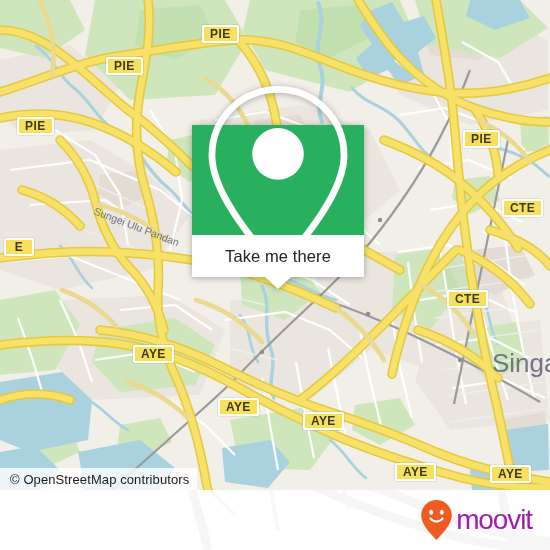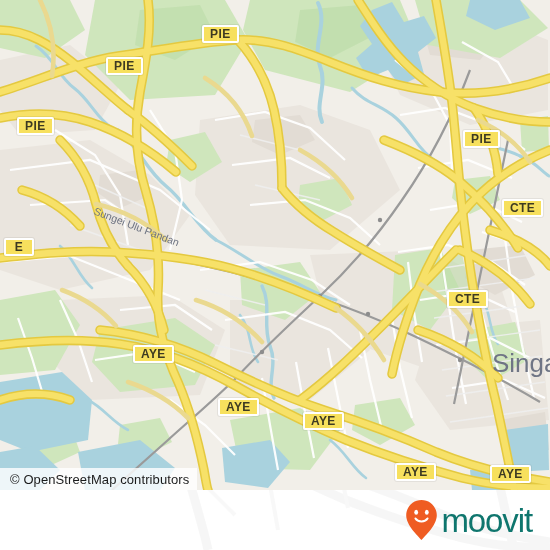--- a/index.html
+++ b/index.html
@@ -71,21 +71,21 @@
     margin-left: 20px;
     font-size: 19px; color: #2a2a2a; letter-spacing: .1px;
     white-space: nowrap;
   }
   .brand {
     position: absolute; right: 18px; top: 50%;
     transform: translateY(-50%);
     display: flex; align-items: center; gap: 3px; z-index: 2;
   }
   .brand-word {
-    font-size: 33px; color: #0f766e; letter-spacing: -1.1px;
+    font-size: 28px; color: #a21caf; letter-spacing: -1.1px;
     line-height: 1;
   }
 </style>
 </head>
 <body>
 
 <div class="app">
 
   <div class="map">
     <svg viewBox="0 0 550 490" xmlns="http://www.w3.org/2000/svg">
@@ -355,20 +355,33 @@
         <div style="position: absolute; left: 218px; top: 398px; height: 18px; min-width: 30px; padding: 0px 6px; display: flex; align-items: center; justify-content: center; background: rgb(247, 224, 93); border: 2px solid rgb(255, 255, 255); border-radius: 2px; font: bold 12px &quot;Liberation Sans&quot;, sans-serif; color: rgb(61, 58, 34); letter-spacing: 0.4px; box-shadow: rgba(0, 0, 0, 0.06) 0px 0px 0px 1px;">AYE</div>
         <div style="position: absolute; left: 303px; top: 412px; height: 18px; min-width: 30px; padding: 0px 6px; display: flex; align-items: center; justify-content: center; background: rgb(247, 224, 93); border: 2px solid rgb(255, 255, 255); border-radius: 2px; font: bold 12px &quot;Liberation Sans&quot;, sans-serif; color: rgb(61, 58, 34); letter-spacing: 0.4px; box-shadow: rgba(0, 0, 0, 0.06) 0px 0px 0px 1px;">AYE</div>
         <div style="position: absolute; left: 395px; top: 463px; height: 18px; min-width: 30px; padding: 0px 6px; display: flex; align-items: center; justify-content: center; background: rgb(247, 224, 93); border: 2px solid rgb(255, 255, 255); border-radius: 2px; font: bold 12px &quot;Liberation Sans&quot;, sans-serif; color: rgb(61, 58, 34); letter-spacing: 0.4px; box-shadow: rgba(0, 0, 0, 0.06) 0px 0px 0px 1px;">AYE</div>
         <div style="position: absolute; left: 490px; top: 465px; height: 18px; min-width: 30px; padding: 0px 6px; display: flex; align-items: center; justify-content: center; background: rgb(247, 224, 93); border: 2px solid rgb(255, 255, 255); border-radius: 2px; font: bold 12px &quot;Liberation Sans&quot;, sans-serif; color: rgb(61, 58, 34); letter-spacing: 0.4px; box-shadow: rgba(0, 0, 0, 0.06) 0px 0px 0px 1px;">AYE</div>
       </div>
 
     <div class="attrib">
       <span>© OpenStreetMap contributors</span>
     </div>
 
+    <div class="callout">
+      <div class="callout-top">
+        <svg class="pin-svg" width="56" height="66" viewBox="0 0 56 66">
+          <path d="M28 3.5 C16 3.5 6.5 13 6.5 25 C6.5 38 22 55 28 62.5
+                   C34 55 49.5 38 49.5 25 C49.5 13 40 3.5 28 3.5 Z" fill="none" stroke="#ffffff" stroke-width="2.2"></path>
+          <circle cx="28" cy="24.5" r="8.4" fill="#ffffff"></circle>
+        </svg>
+      </div>
+      <div class="callout-bottom">
+        <span class="callout-label">Take me there</span>
+      </div>
+      <div class="callout-tail"></div>
+    </div>
   </div>
 
   <div class="footer">
     <svg class="footer-watermark" viewBox="0 0 550 490" xmlns="http://www.w3.org/2000/svg">
       <g fill="none" stroke="#6a6a6a" stroke-width="9">
         <path d="M0,345 C40,340 80,338 120,344 C162,350 200,366 236,386
                  C272,406 308,424 346,440 C386,456 424,468 462,478 C495,486 522,488 550,488"></path>
         <path d="M100,330 C140,334 180,346 216,364 C252,382 288,398 324,410
                  C362,422 400,436 436,452 C470,466 510,476 550,482"></path>
         <path d="M148,0 C152,60 140,120 146,192 C156,258 158,330 178,382

